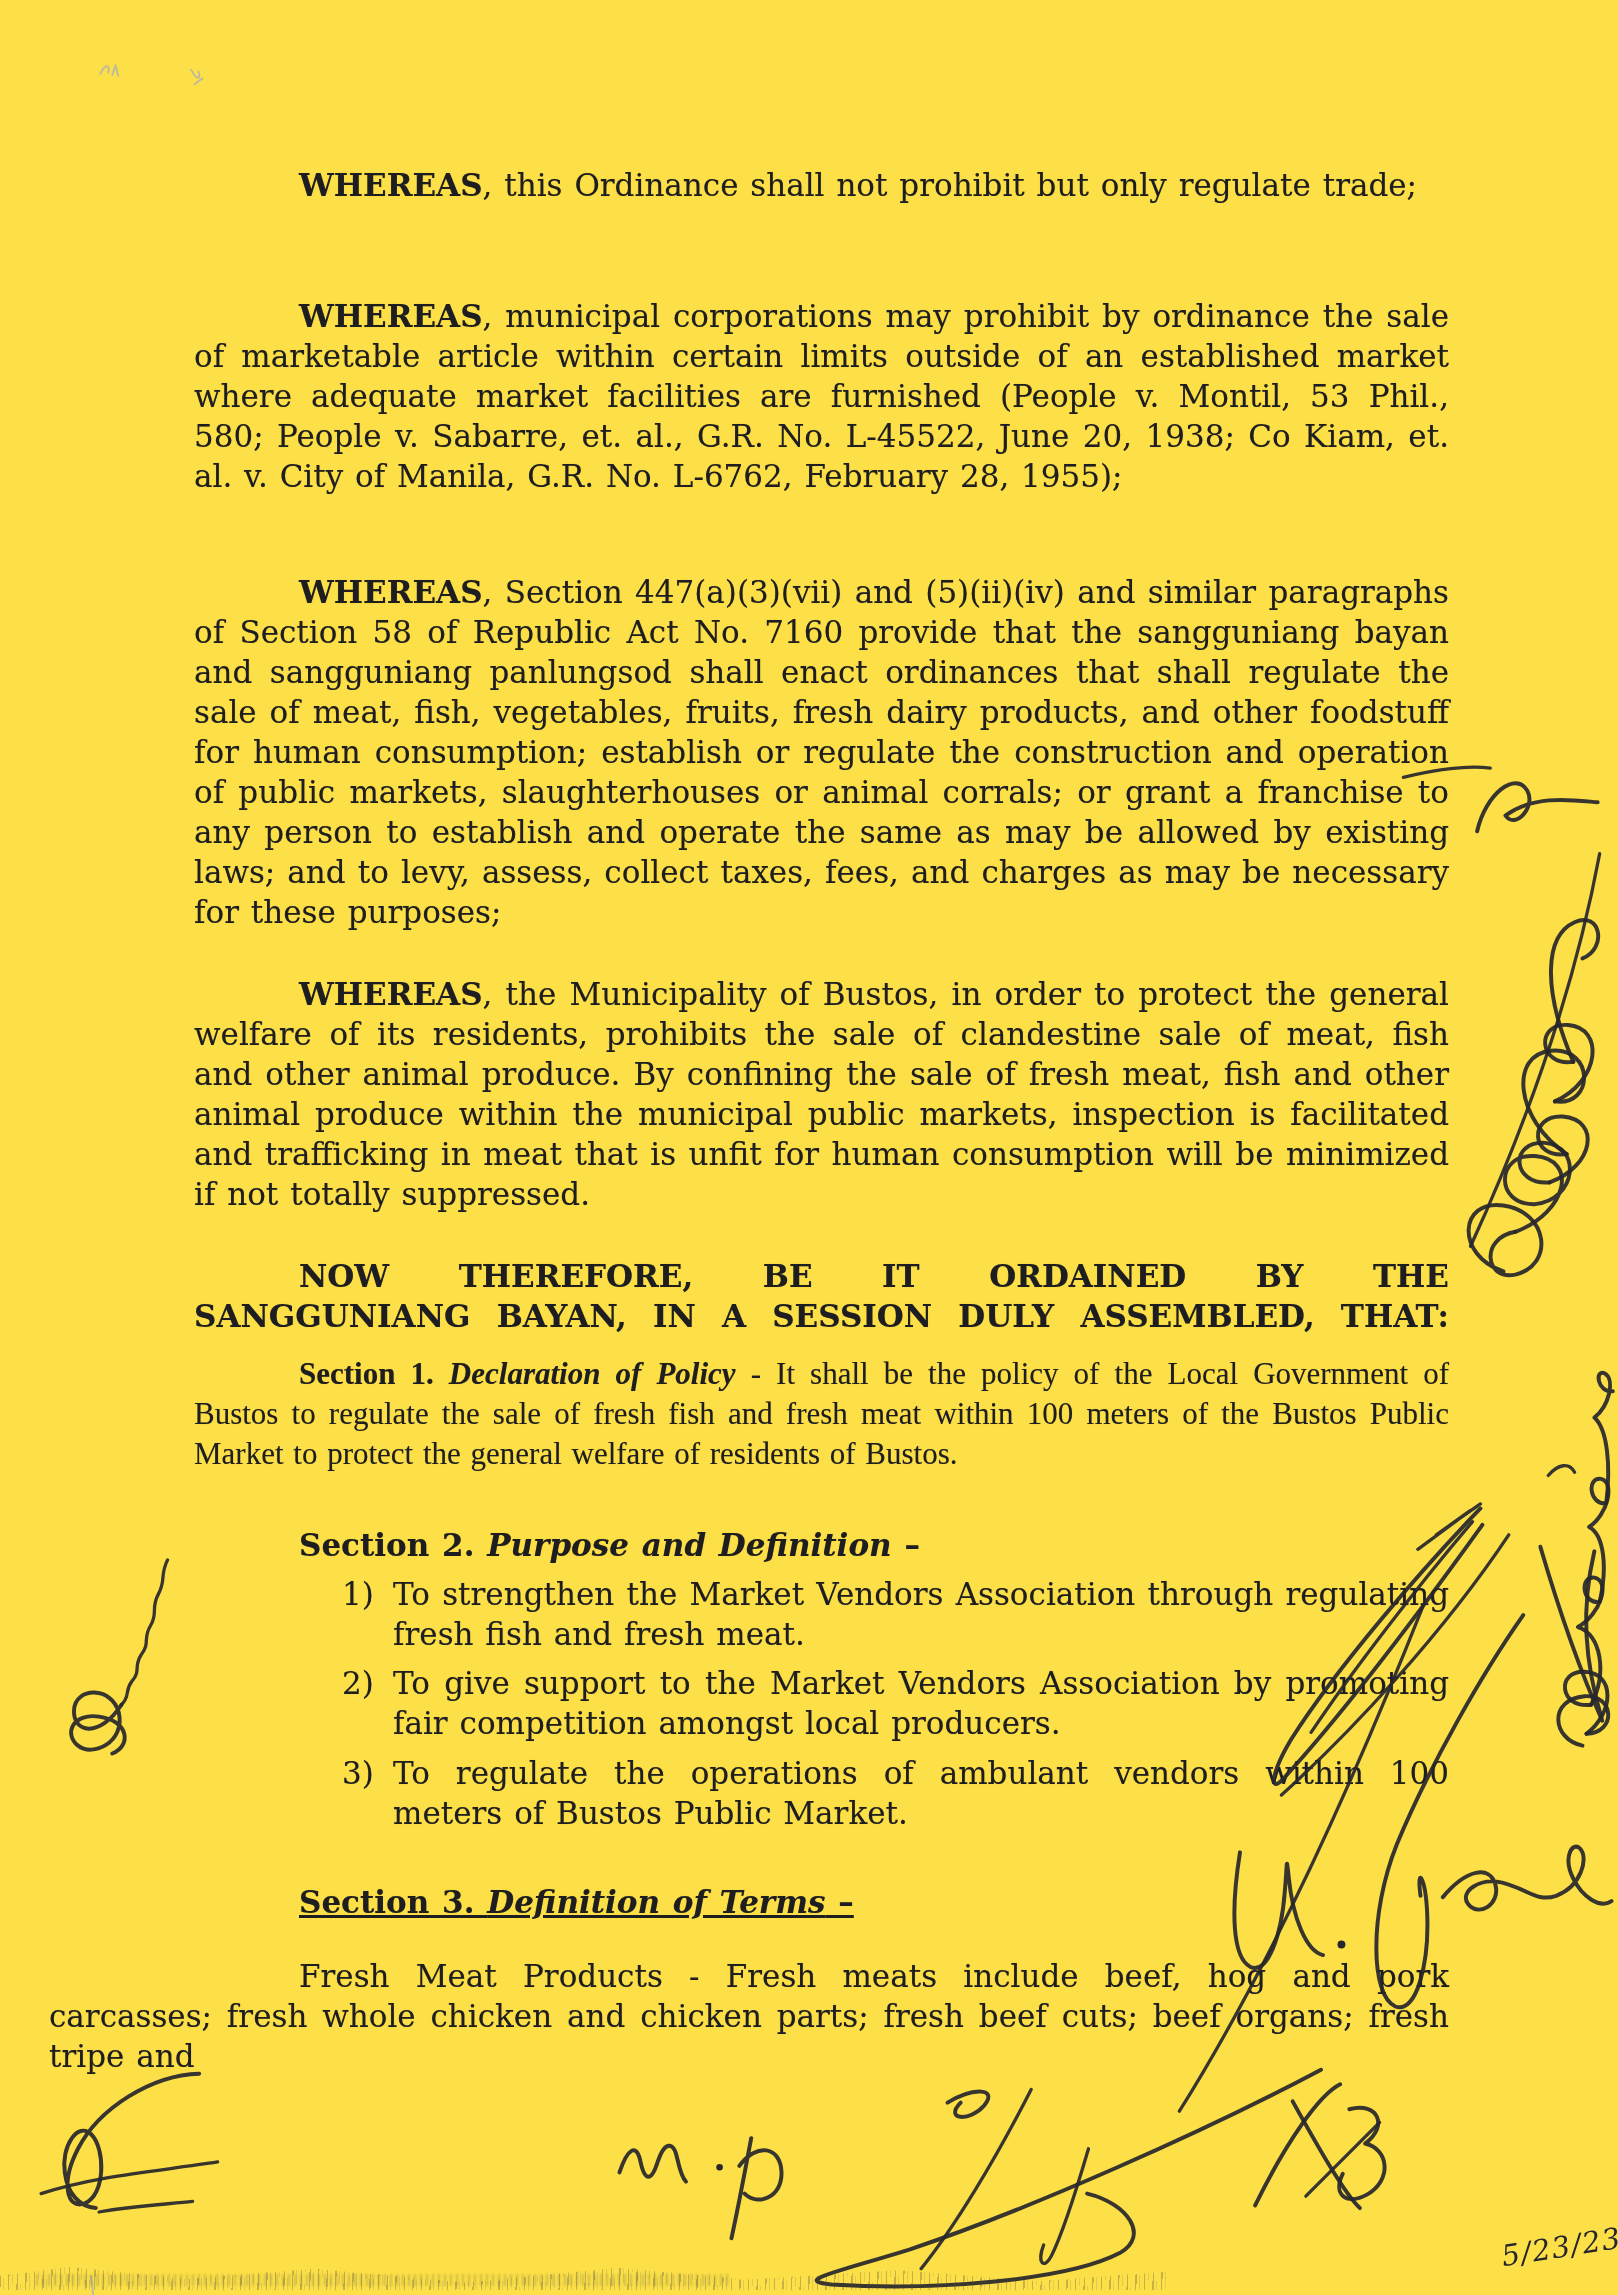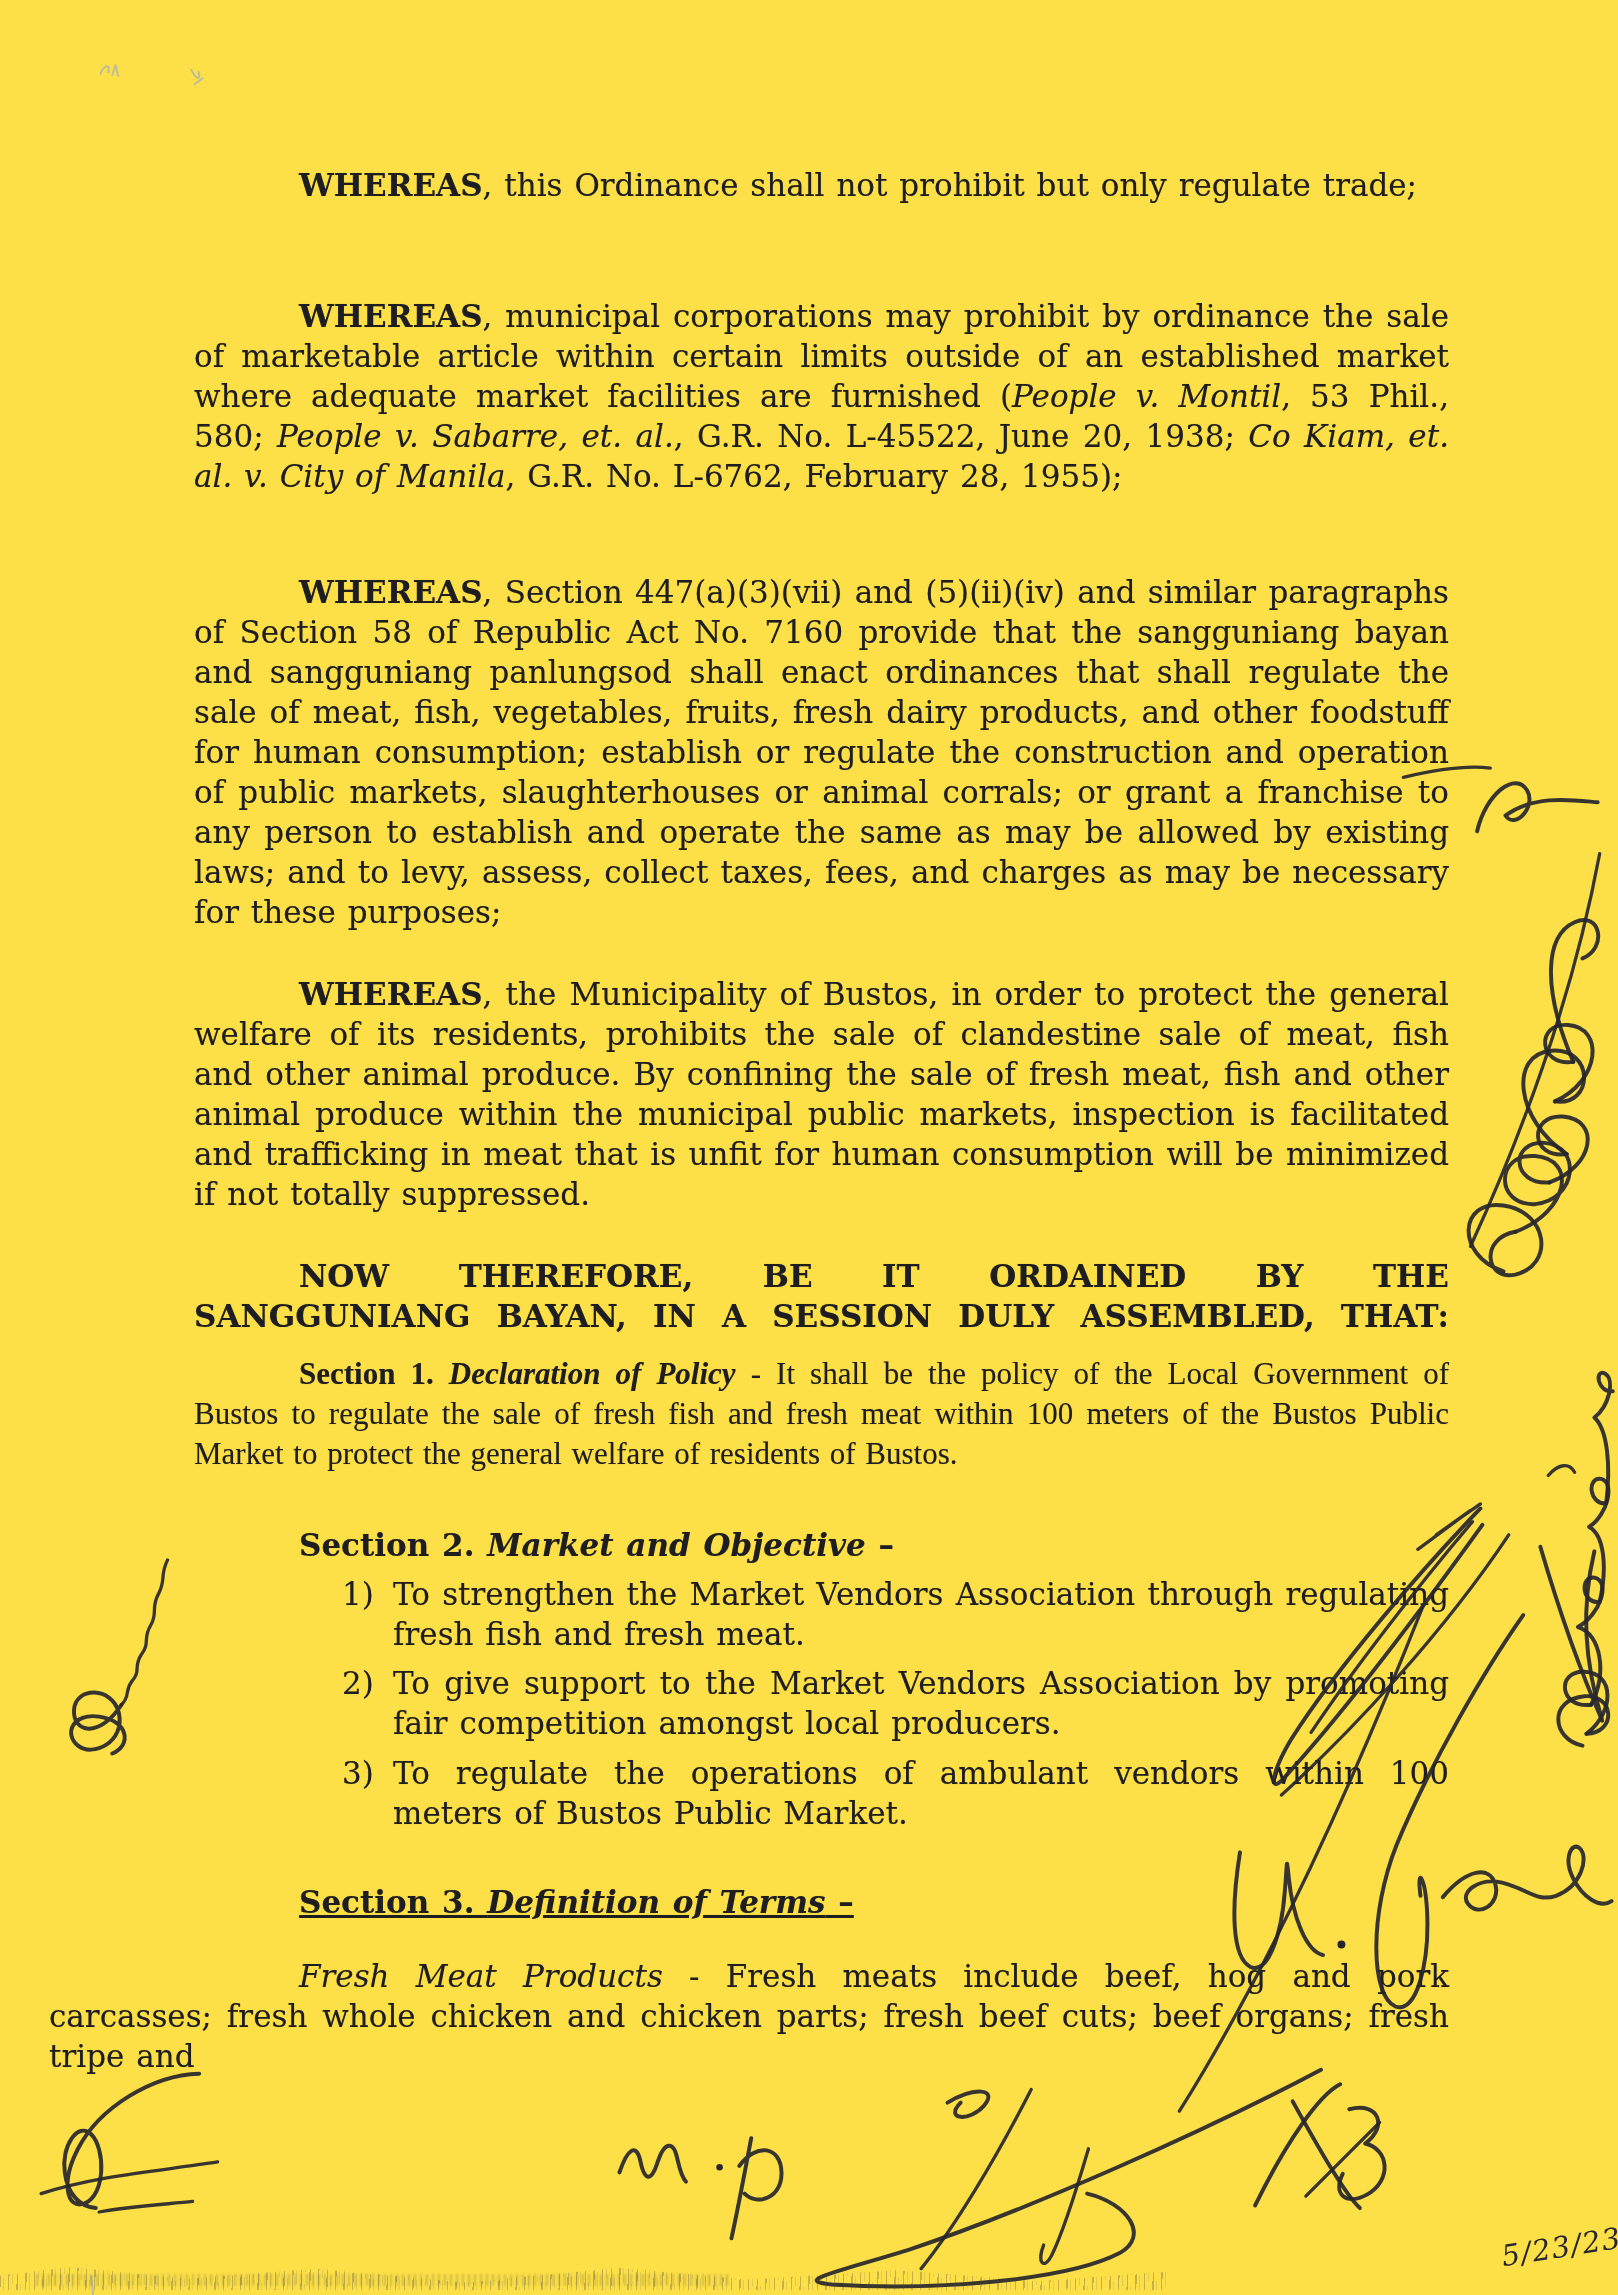--- a/index.html
+++ b/index.html
@@ -13,21 +13,21 @@
   }
   .textcol{
     position:absolute;left:194px;top:165px;width:1255px;
     font-size:31px;line-height:40px;
     text-align:justify;word-spacing:2px;
     text-shadow:0 0 0.7px rgba(25,25,25,.35);
   }
   .para{margin:0;}
   .ind{text-indent:105px;}
   .b{font-weight:bold;}
-  .i{font-style:italic;}
+  .i{}
   .bi{font-weight:bold;font-style:italic;}
   .mb-xl{margin-bottom:91px;}
   .mb-lg{margin-bottom:76px;}
   .mb-md{margin-bottom:42px;}
   .mb-sm{margin-bottom:18px;}
   .enact .line{display:block;text-align-last:justify;}
   .enact .l1{text-indent:105px;}
   .sec-head{margin:0 0 9.2px 105px;}
   .list{margin:0 0 49px 148px;}
   .item{display:flex;margin-bottom:9.2px;}
@@ -76,21 +76,21 @@
 
     <p class="para ind mb-md"><span class="b">WHEREAS</span><span>, the Municipality of Bustos, in order to protect the general welfare of its residents, prohibits the sale of clandestine sale of meat, fish and other animal produce. By confining the sale of fresh meat, fish and other animal produce within the municipal public markets, inspection is facilitated and trafficking in meat that is unfit for human consumption will be minimized if not totally suppressed.</span></p>
 
     <p class="para enact mb-sm">
       <span class="b line l1">NOW THEREFORE, BE IT ORDAINED BY THE</span>
       <span class="b line">SANGGUNIANG BAYAN, IN A SESSION DULY ASSEMBLED, THAT:</span>
     </p>
 
     <p class="para ind" style="margin-bottom:51px;font-family:Liberation Serif, serif;"><span class="b">Section 1. </span><span class="bi">Declaration of Policy</span><span> - It shall be the policy of the Local Government of Bustos to regulate the sale of fresh fish and fresh meat within 100 meters of the Bustos Public Market to protect the general welfare of residents of Bustos.</span></p>
 
-    <p class="para sec-head"><span class="b">Section 2. </span><span class="bi">Market and Objective</span><span class="b"> –</span></p>
+    <p class="para sec-head"><span class="b">Section 2. </span><span class="bi">Purpose and Definition</span><span class="b"> –</span></p>
 
     <div class="list">
       <div class="item">
         <span class="num">1)</span>
         <span class="txt">To strengthen the Market Vendors Association through regulating fresh fish and fresh meat.</span>
       </div>
       <div class="item">
         <span class="num">2)</span>
         <span class="txt">To give support to the Market Vendors Association by promoting fair competition amongst local producers.</span>
       </div>

